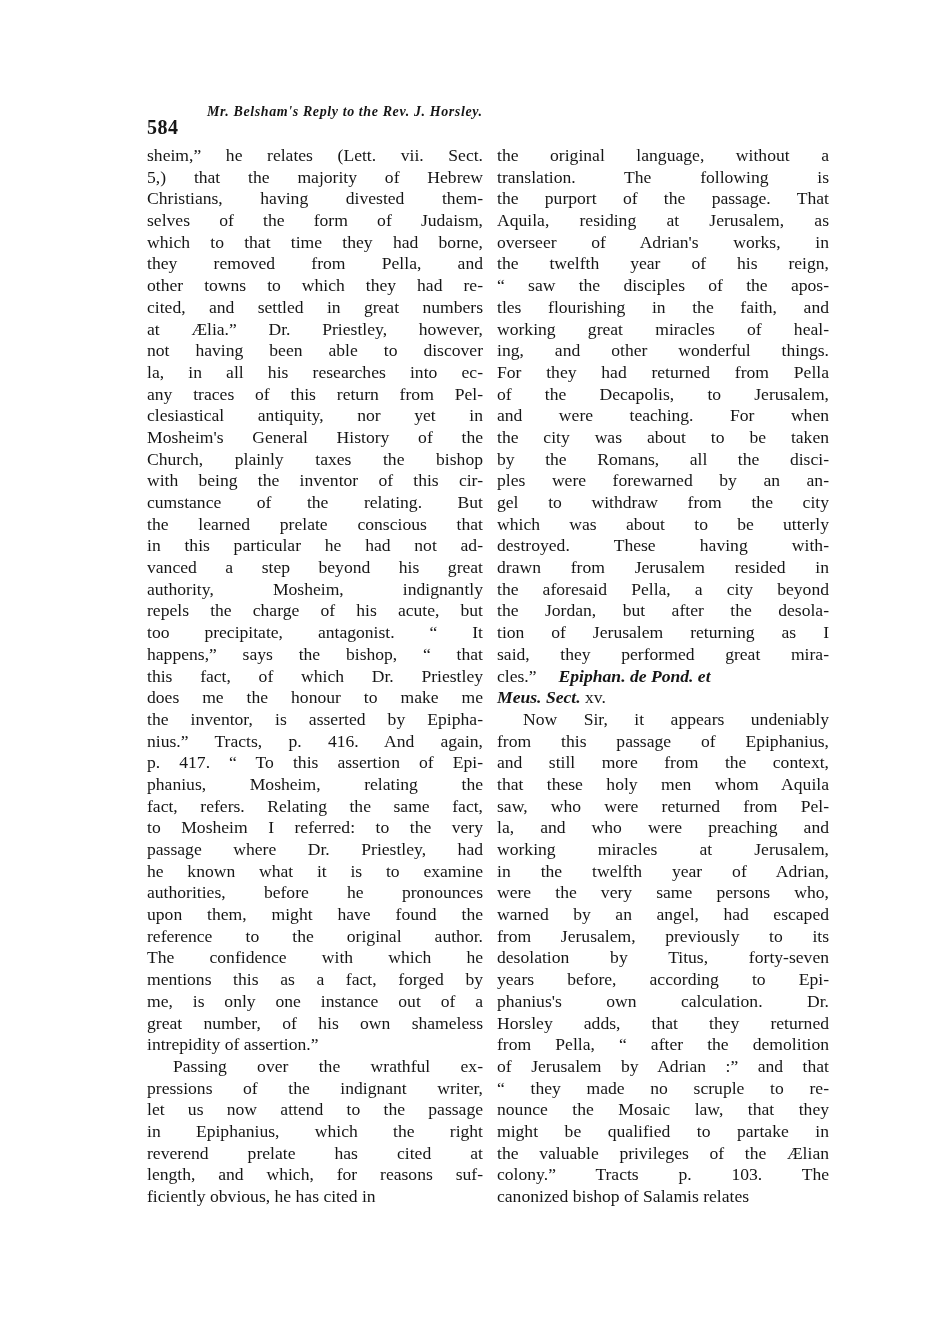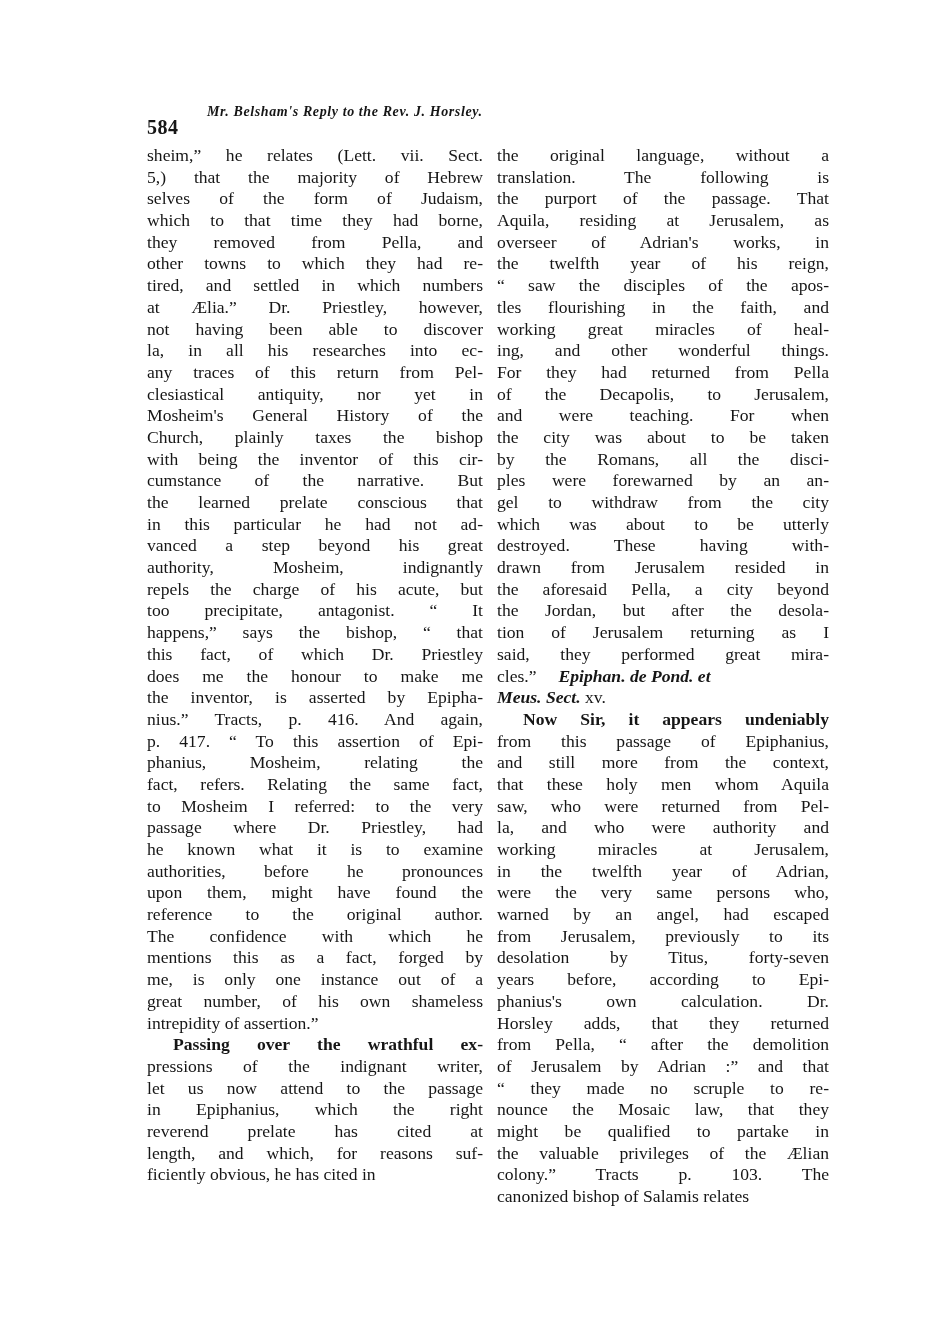--- a/index.html
+++ b/index.html
@@ -7,48 +7,49 @@
          font-family:"Liberation Serif","DejaVu Serif",serif; color:#161616; }
   .header { position:absolute; left:147px; top:104px; width:680px; height:26px; }
   .page-num { position:absolute; left:0; top:12px; font-size:20px; font-weight:bold; letter-spacing:0.5px; }
   .running-title { position:absolute; left:60px; top:0; font-size:14px; font-style:italic; font-weight:bold; letter-spacing:0.6px; }
   .column { position:absolute; top:145px; }
   .col-left { left:147px; width:336px; }
   .col-right { left:497px; width:332px; }
   .line { height:21.7px; line-height:21.7px; font-size:17.6px; white-space:nowrap;
           text-align:justify; text-align-last:justify; overflow:visible; }
   .line.last { text-align-last:left; }
-  .line.indent { padding-left:26px;font-weight:bold; }
+  .line.indent { padding-left:26px; }
   .it { font-style:italic; font-weight:bold; }
 </style>
 </head>
 <body>
 
 <div class="header">
   <span class="page-num">584</span>
   <span class="running-title">Mr. Belsham's Reply to the Rev. J. Horsley.</span>
 </div>
 
 <div class="column col-left" id="left-col">
     <div class="line">sheim,” he relates (Lett. vii. Sect.</div>
     <div class="line">5,) that the majority of Hebrew</div>
+    <div class="line">Christians, having divested them-</div>
     <div class="line">selves of the form of Judaism,</div>
     <div class="line">which to that time they had borne,</div>
     <div class="line">they removed from Pella, and</div>
     <div class="line">other towns to which they had re-</div>
-    <div class="line">tired, and settled in which numbers</div>
+    <div class="line">cited, and settled in great numbers</div>
     <div class="line">at Ælia.” Dr. Priestley, however,</div>
     <div class="line">not having been able to discover</div>
     <div class="line">la, in all his researches into ec-</div>
     <div class="line">any traces of this return from Pel-</div>
     <div class="line">clesiastical antiquity, nor yet in</div>
     <div class="line">Mosheim's General History of the</div>
     <div class="line">Church, plainly taxes the bishop</div>
     <div class="line">with being the inventor of this cir-</div>
-    <div class="line">cumstance of the narrative. But</div>
+    <div class="line">cumstance of the relating. But</div>
     <div class="line">the learned prelate conscious that</div>
     <div class="line">in this particular he had not ad-</div>
     <div class="line">vanced a step beyond his great</div>
     <div class="line">authority, Mosheim, indignantly</div>
     <div class="line">repels the charge of his acute, but</div>
     <div class="line">too precipitate, antagonist. “ It</div>
     <div class="line">happens,” says the bishop, “ that</div>
     <div class="line">this fact, of which Dr. Priestley</div>
     <div class="line">does me the honour to make me</div>
     <div class="line">the inventor, is asserted by Epipha-</div>
@@ -100,21 +101,21 @@
     <div class="line">the Jordan, but after the desola-</div>
     <div class="line">tion of Jerusalem returning as I</div>
     <div class="line">said, they performed great mira-</div>
     <div class="line last">cles.”<span class="it">&nbsp;&nbsp;&nbsp;&nbsp;&nbsp;Epiphan. de Pond. et</span></div>
     <div class="line last"><span class="it">Meus. Sect.</span> xv.</div>
     <div class="line indent">Now Sir, it appears undeniably</div>
     <div class="line">from this passage of Epiphanius,</div>
     <div class="line">and still more from the context,</div>
     <div class="line">that these holy men whom Aquila</div>
     <div class="line">saw, who were returned from Pel-</div>
-    <div class="line">la, and who were authority and</div>
+    <div class="line">la, and who were preaching and</div>
     <div class="line">working miracles at Jerusalem,</div>
     <div class="line">in the twelfth year of Adrian,</div>
     <div class="line">were the very same persons who,</div>
     <div class="line">warned by an angel, had escaped</div>
     <div class="line">from Jerusalem, previously to its</div>
     <div class="line">desolation by Titus, forty-seven</div>
     <div class="line">years before, according to Epi-</div>
     <div class="line">phanius's own calculation. Dr.</div>
     <div class="line">Horsley adds, that they returned</div>
     <div class="line">from Pella, “ after the demolition</div>

